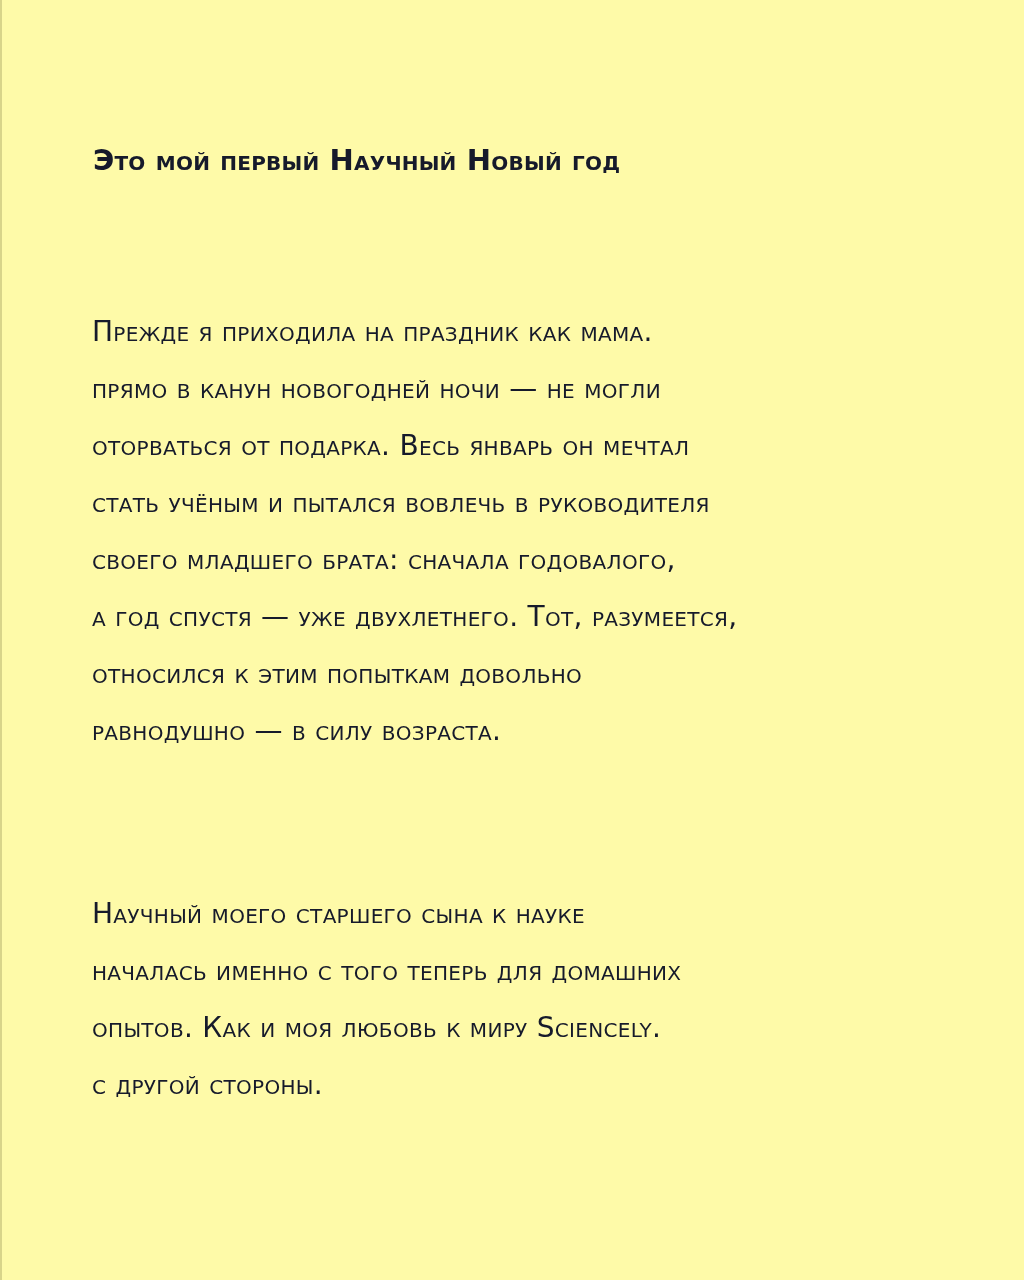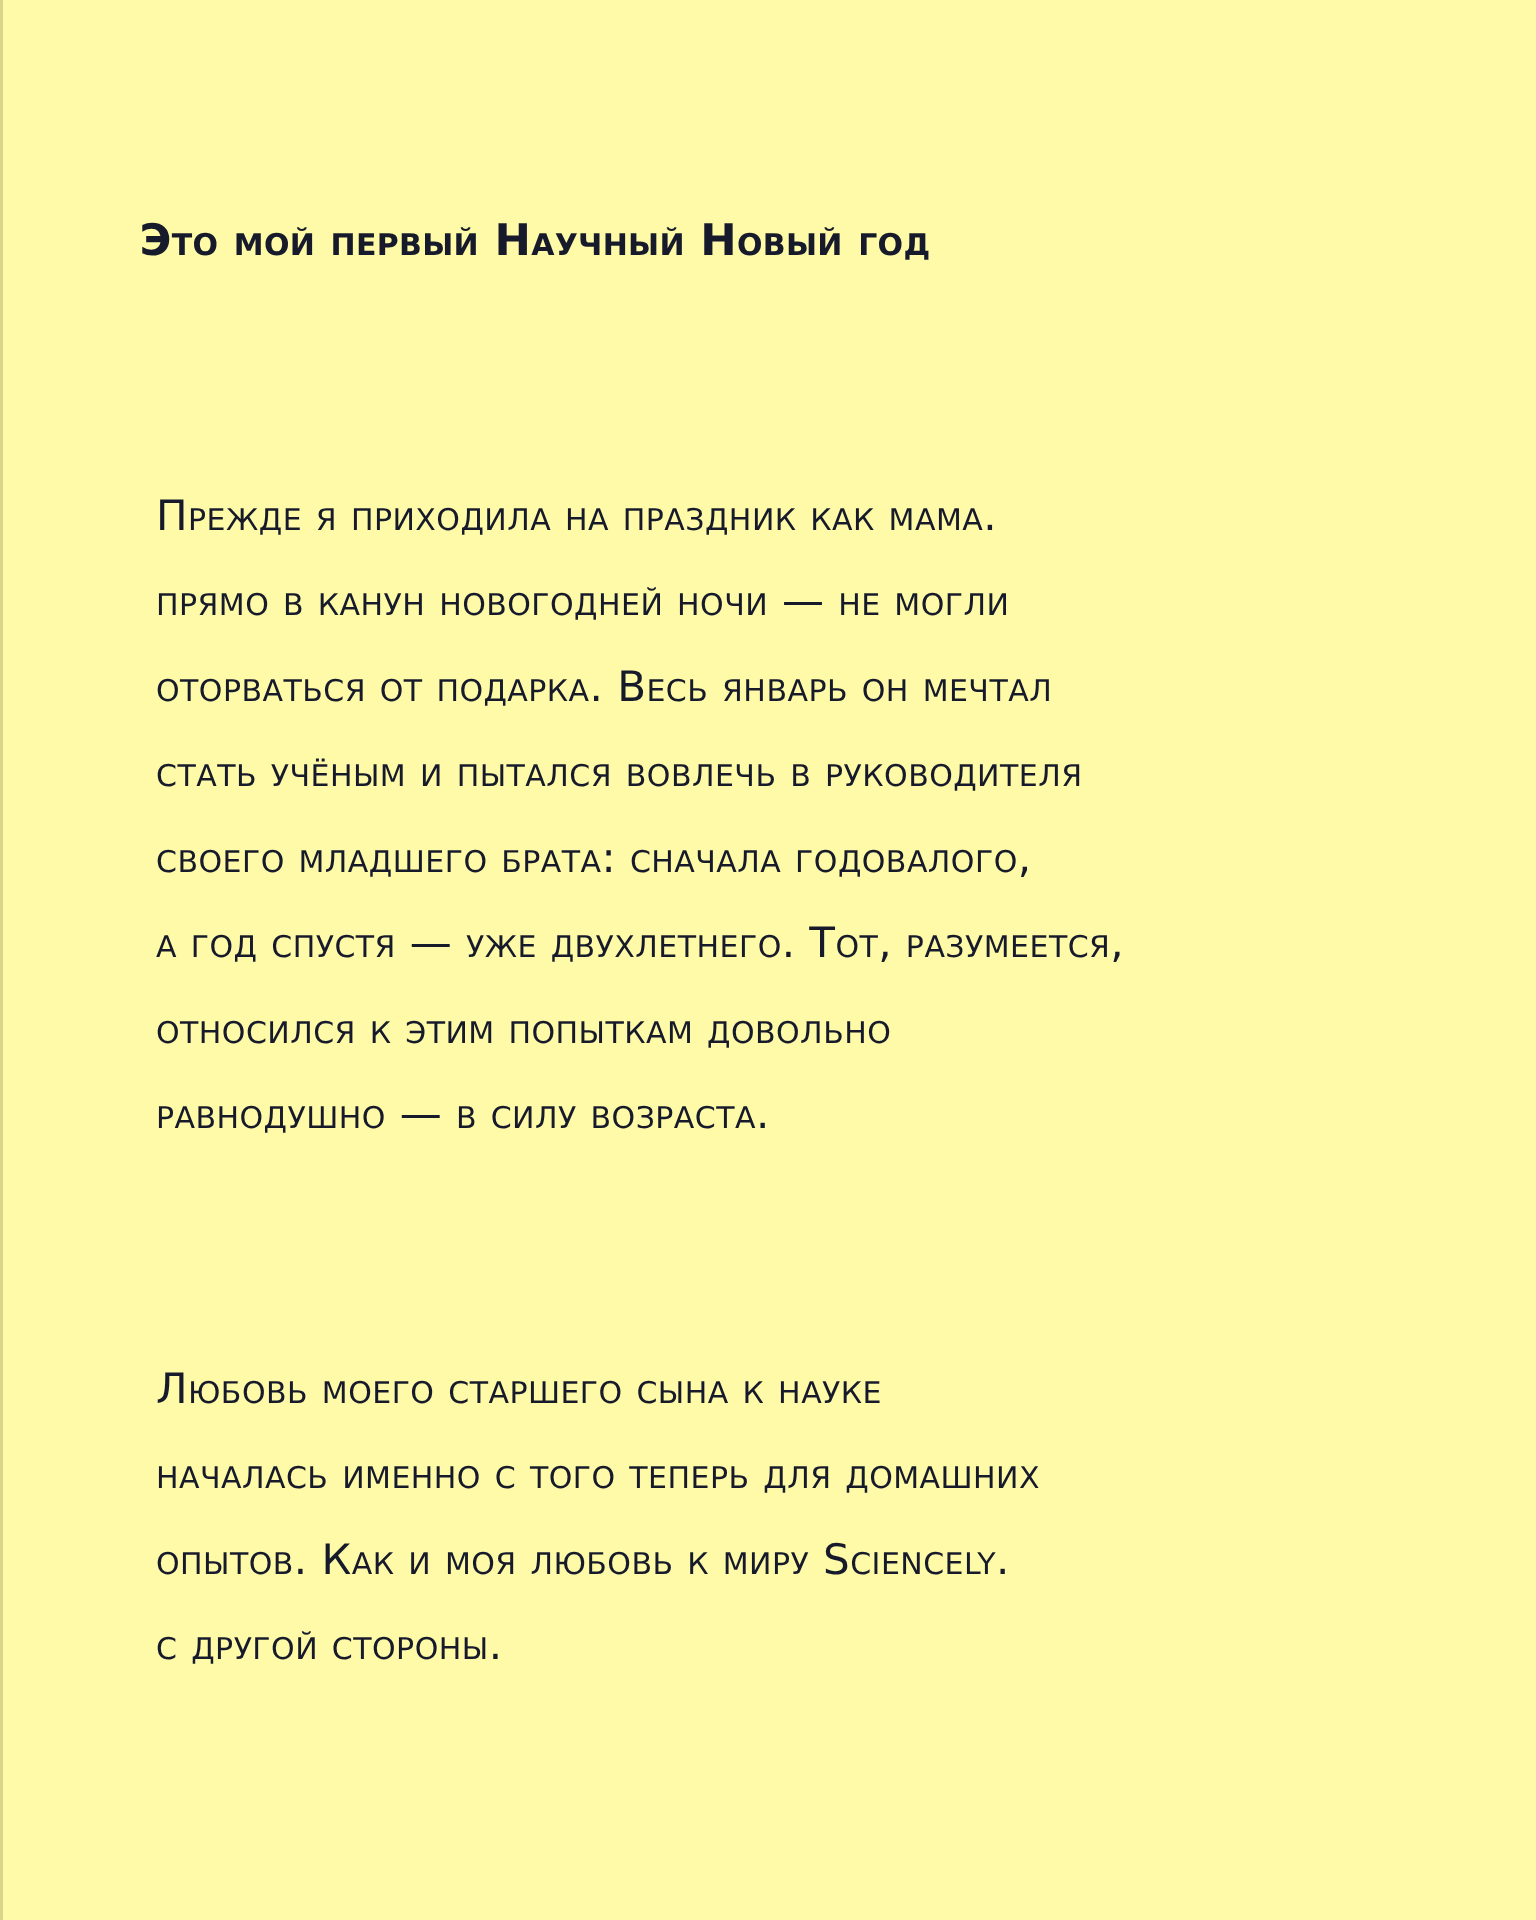--- a/index.html
+++ b/index.html
@@ -39,21 +39,21 @@
       font-size: 29px;
       line-height: 58px;
       letter-spacing: 0.2px;
       white-space: nowrap;
       margin: 1px;
     }
     .title .line { display: block; }
     .para {
       position: absolute;
       left: 0;
-      margin: 12px;
+      margin: 0;
       font-size: 28px;
       line-height: 57px;
       white-space: nowrap;
       letter-spacing: 0.3px;
     }
     .para .line { display: block; }
     .p1 { top: 303px; }
     .p2 { top: 885px; }
   </style>
 </head>
@@ -71,18 +71,18 @@
     <span class="line">прямо в канун новогодней ночи — не могли</span>
     <span class="line">оторваться от подарка. Весь январь он мечтал</span>
     <span class="line">стать учёным и пытался вовлечь в руководителя</span>
     <span class="line">своего младшего брата:  сначала годовалого,</span>
     <span class="line">а год спустя — уже двухлетнего. Тот, разумеется,</span>
     <span class="line">относился к этим попыткам довольно</span>
     <span class="line">равнодушно — в силу возраста.</span>
   </p>
 
   <p class="para p2 sc">
-    <span class="line">Любовь моего старшего сына к науке</span>
+    <span class="line">Научный моего старшего сына к науке</span>
     <span class="line">началась именно с того теперь для домашних</span>
     <span class="line">опытов. Как и моя любовь к миру Sciencely.</span>
     <span class="line">с другой стороны.</span>
   </p>
 </main>
 
 </body></html>

